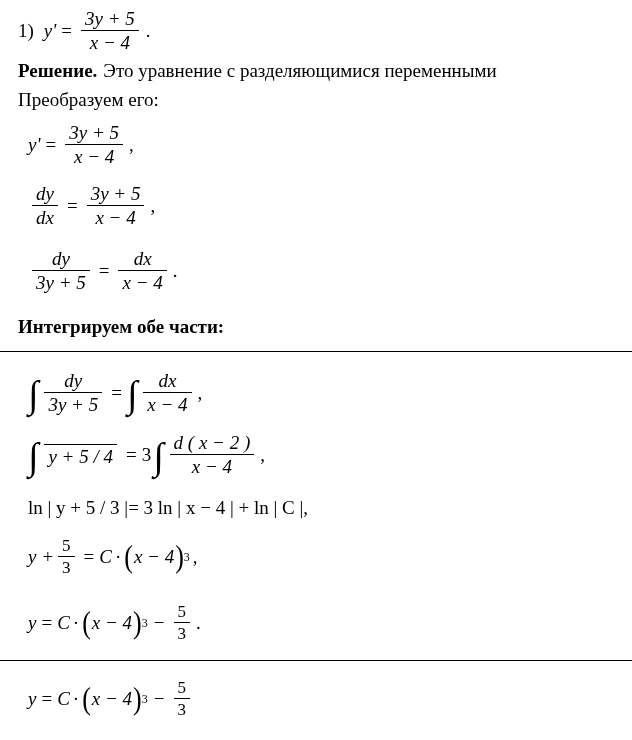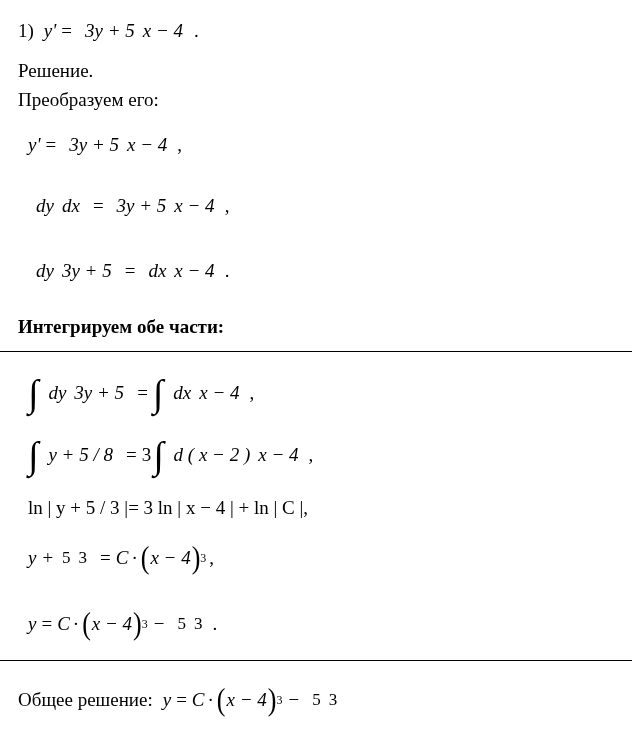--- a/index.html
+++ b/index.html
@@ -23,30 +23,30 @@
   .line {
     display: flex;
     align-items: center;
     font-size: 19px;
     white-space: nowrap;
   }
   .block {
     position: absolute;
   }
   .italic { font-style: italic; }
-  .bold { font-weight: normal; }
+  .bold { font-weight: bold; }
 
   
   .frac {
     display: inline-flex;
-    flex-direction: row;
+    flex-direction: column;
     align-items: center;
     justify-content: center;
     vertical-align: middle;
-    margin: 12px 4px;
+    margin: 0 4px;
     line-height: 1.12;
   }
   .frac .num, .frac .den {
     padding: 0 4px;
     font-size: 19px;
   }
   .frac .bar {
     width: 100%;
     height: 1px;
     background: #000;
@@ -96,20 +96,21 @@
     <span class="frac">
       <span class="num italic">3y + 5</span>
       <span class="bar"></span>
       <span class="den italic">x − 4</span>
     </span>
     <span class="txt" style="margin-left:3px;">.</span>
   </div>
 
   <div class="block line" style="left:18px; top:60px;">
     <span class="txt bold">Решение.</span>
+    <span class="txt" style="margin-left:6px;">Это уравнение с разделяющимися переменными</span>
   </div>
 
   <div class="block line" style="left:18px; top:89px;">
     <span class="txt">Преобразуем его:</span>
   </div>
 
   <div class="block line" style="left:28px; top:122px;">
     <span class="txt italic">y'</span>
     <span class="txt op">=</span>
     <span class="frac">
@@ -170,21 +171,21 @@
       <span class="bar"></span>
       <span class="den italic">x − 4</span>
     </span>
     <span class="txt" style="margin-left:2px;">,</span>
   </div>
 
   <div class="block line" style="left:28px; top:432px;">
     <span class="int">∫</span>
     <span class="frac">
       <span class="bar"></span>
-      <span class="den italic">y + 5 / 8</span>
+      <span class="den italic">y + 5 / 4</span>
     </span>
     <span class="txt op">=</span>
     <span class="txt">3</span>
     <span class="int" style="margin-left:2px;">∫</span>
     <span class="frac">
       <span class="num italic">d ( x − 2 )</span>
       <span class="bar"></span>
       <span class="den italic">x − 4</span>
     </span>
     <span class="txt" style="margin-left:2px;">,</span>
@@ -225,21 +226,20 @@
       <span class="num">5</span>
       <span class="bar"></span>
       <span class="den">3</span>
     </span>
     <span class="txt" style="margin-left:2px;">.</span>
   </div>
 
   <div class="hr" style="top:660px;"></div>
 
   <div class="block line" style="left:18px; top:678px;">
-    <span class="txt">Общее решение:</span>
     <span class="txt italic" style="margin-left:10px;">y</span>
     <span class="txt op">=</span>
     <span class="txt italic">C</span>
     <span class="txt cdot">·</span>
     <span class="paren-big">(</span>
     <span class="txt italic" style="margin:0 1px;">x − 4</span>
     <span class="paren-big">)</span>
     <span class="sup">3</span>
     <span class="txt op" style="margin-left:6px;">−</span>
     <span class="frac small">

